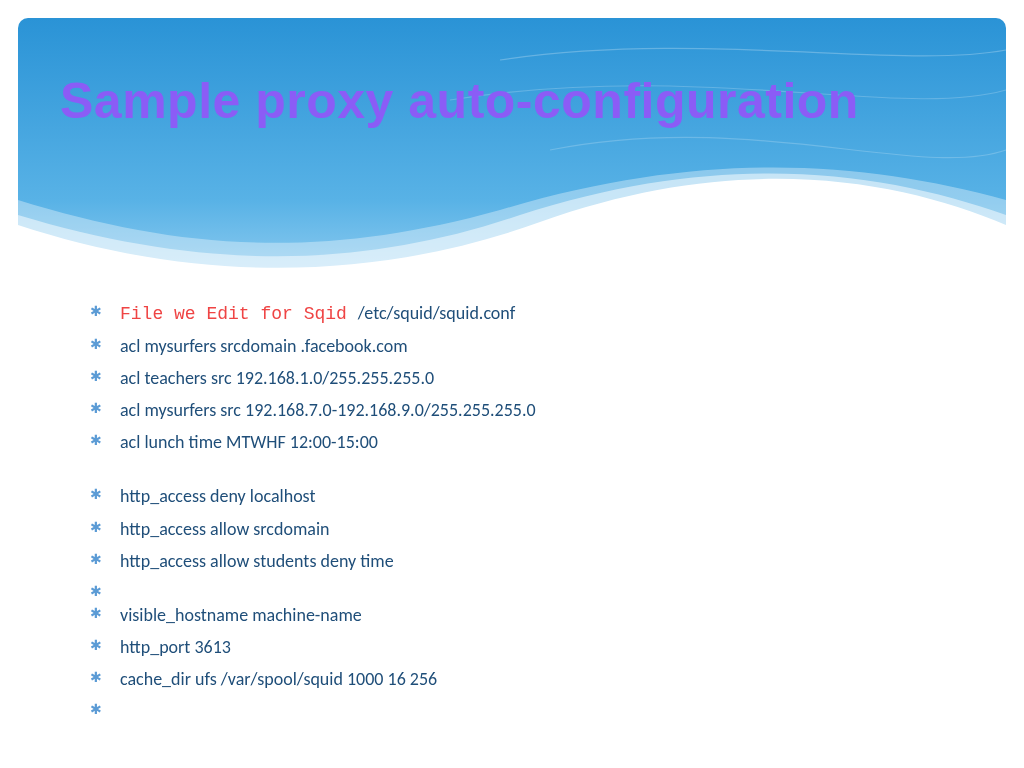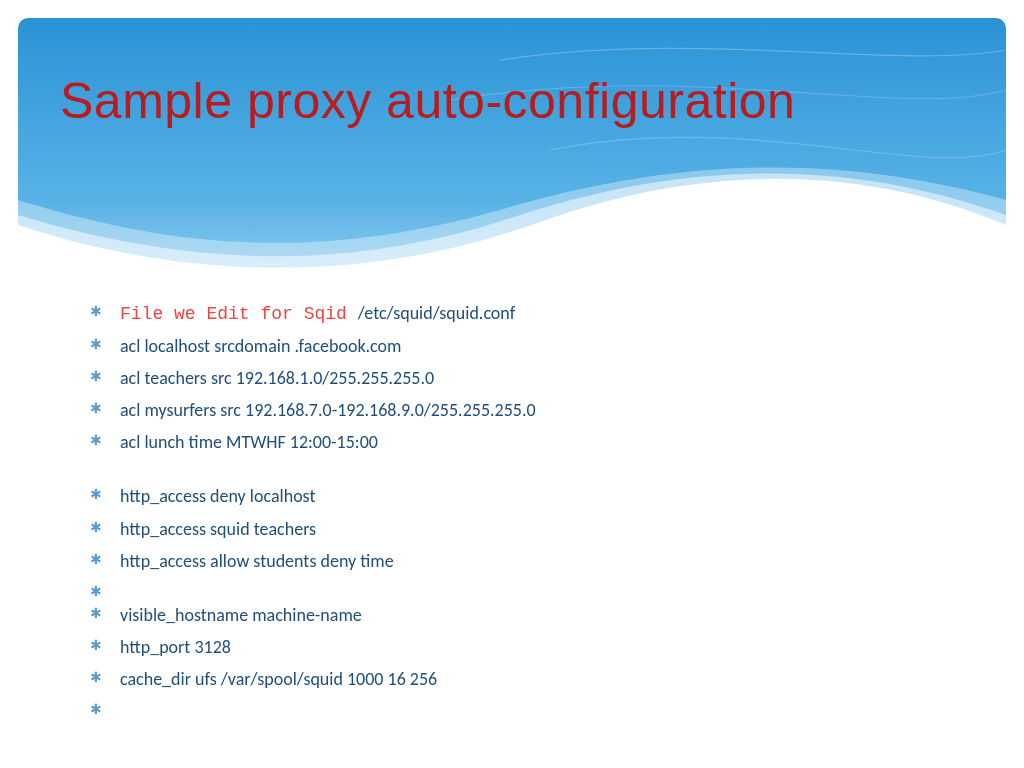--- a/index.html
+++ b/index.html
@@ -24,22 +24,22 @@
       overflow: hidden;
     }
     .wave-header svg {
       display: block;
     }
     .slide-title {
       position: absolute;
       top: 72px;
       left: 60px;
       font-size: 50px;
-      font-weight: 400;
-      color: #b91c1c;
+      font-weight: 700;
+      color: #8b5cf6;
       letter-spacing: 0.5px;
       font-family: "Segoe UI Light", "Segoe UI", sans-serif;
     }
     .content {
       position: absolute;
       top: 300px;
       left: 90px;
       width: 860px;
     }
     .bullet-line {
@@ -100,21 +100,21 @@
 
 <div class="content">
 
   <div class="bullet-line">
     <span class="star">✱</span>
     <span class="mono">File we Edit for Sqid </span><span>/etc/squid/squid.conf</span>
   </div>
 
   <div class="bullet-line">
     <span class="star">✱</span>
-    <span>acl localhost srcdomain .facebook.com</span>
+    <span>acl mysurfers srcdomain .facebook.com</span>
   </div>
 
   <div class="bullet-line">
     <span class="star">✱</span>
     <span> acl teachers src 192.168.1.0/255.255.255.0</span>
   </div>
 
   <div class="bullet-line">
     <span class="star">✱</span>
     <span> acl mysurfers src 192.168.7.0-192.168.9.0/255.255.255.0</span>
@@ -127,42 +127,42 @@
 
   <div class="gap"></div>
 
   <div class="bullet-line">
     <span class="star">✱</span>
     <span>http_access deny localhost</span>
   </div>
 
   <div class="bullet-line">
     <span class="star">✱</span>
-    <span>http_access squid teachers</span>
+    <span>http_access allow srcdomain</span>
   </div>
 
   <div class="bullet-line">
     <span class="star">✱</span>
     <span>http_access allow students deny time</span>
   </div>
 
   <div class="bullet-line">
     <span class="star">✱</span>
   </div>
 
   <div class="gap"></div>
 
   <div class="bullet-line">
     <span class="star">✱</span>
     <span>visible_hostname machine-name</span>
   </div>
 
   <div class="bullet-line">
     <span class="star">✱</span>
-    <span>http_port 3128</span>
+    <span>http_port 3613</span>
   </div>
 
   <div class="bullet-line">
     <span class="star">✱</span>
     <span>cache_dir ufs /var/spool/squid 1000 16 256</span>
   </div>
 
   <div class="bullet-line">
     <span class="star">✱</span>
   </div>

